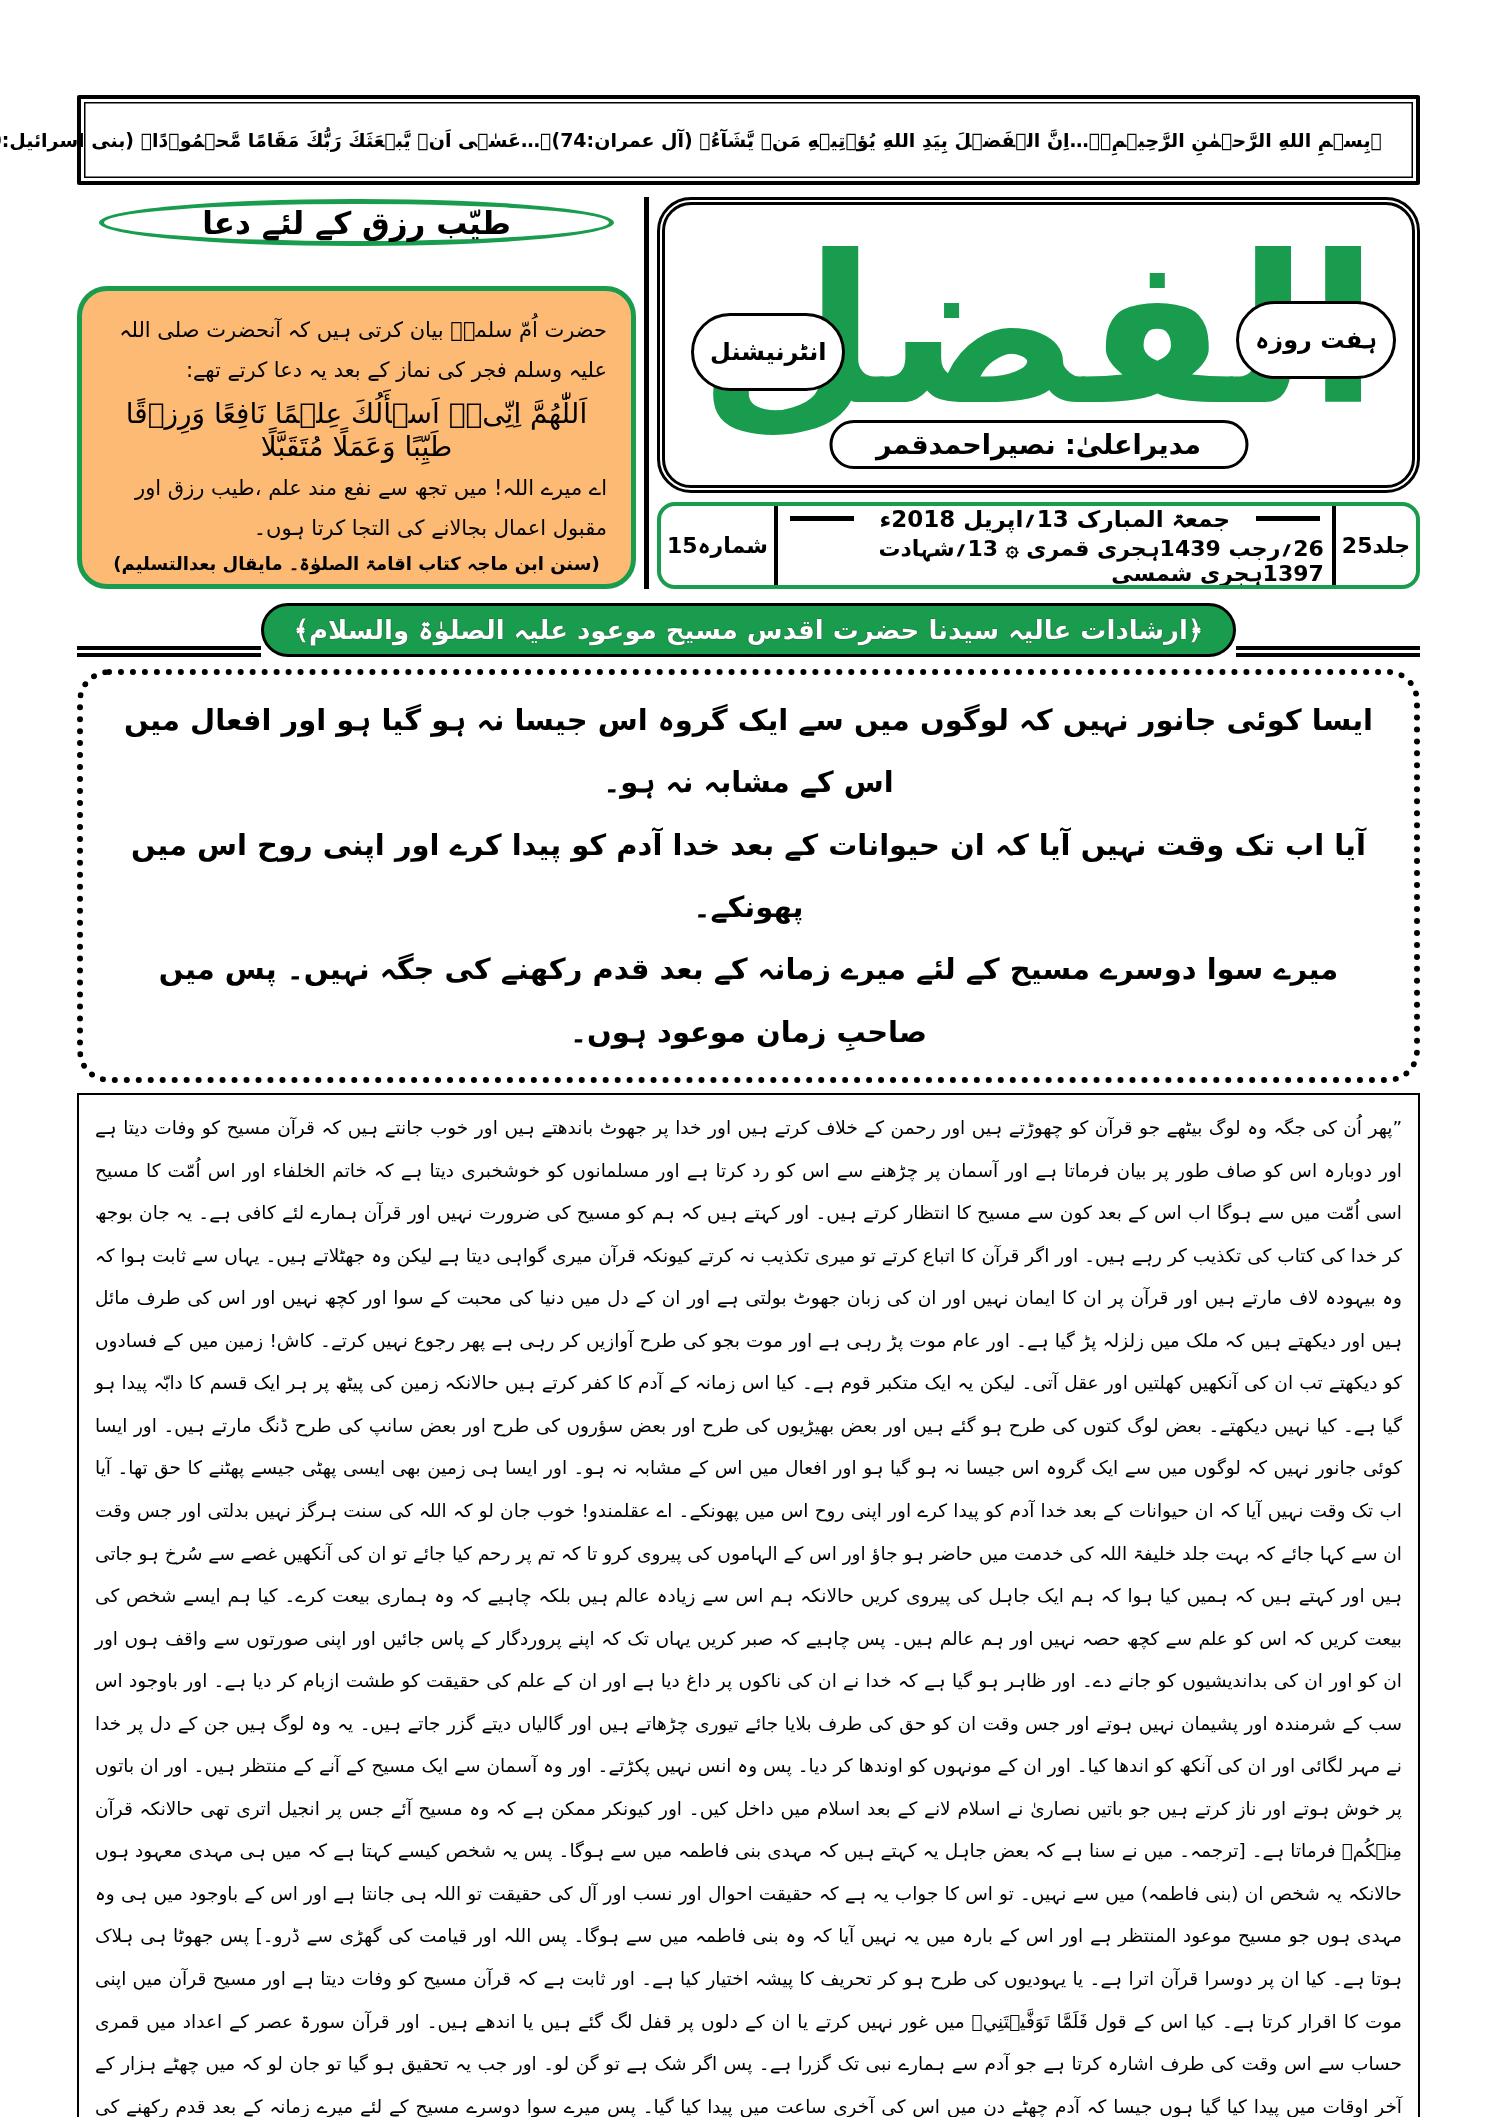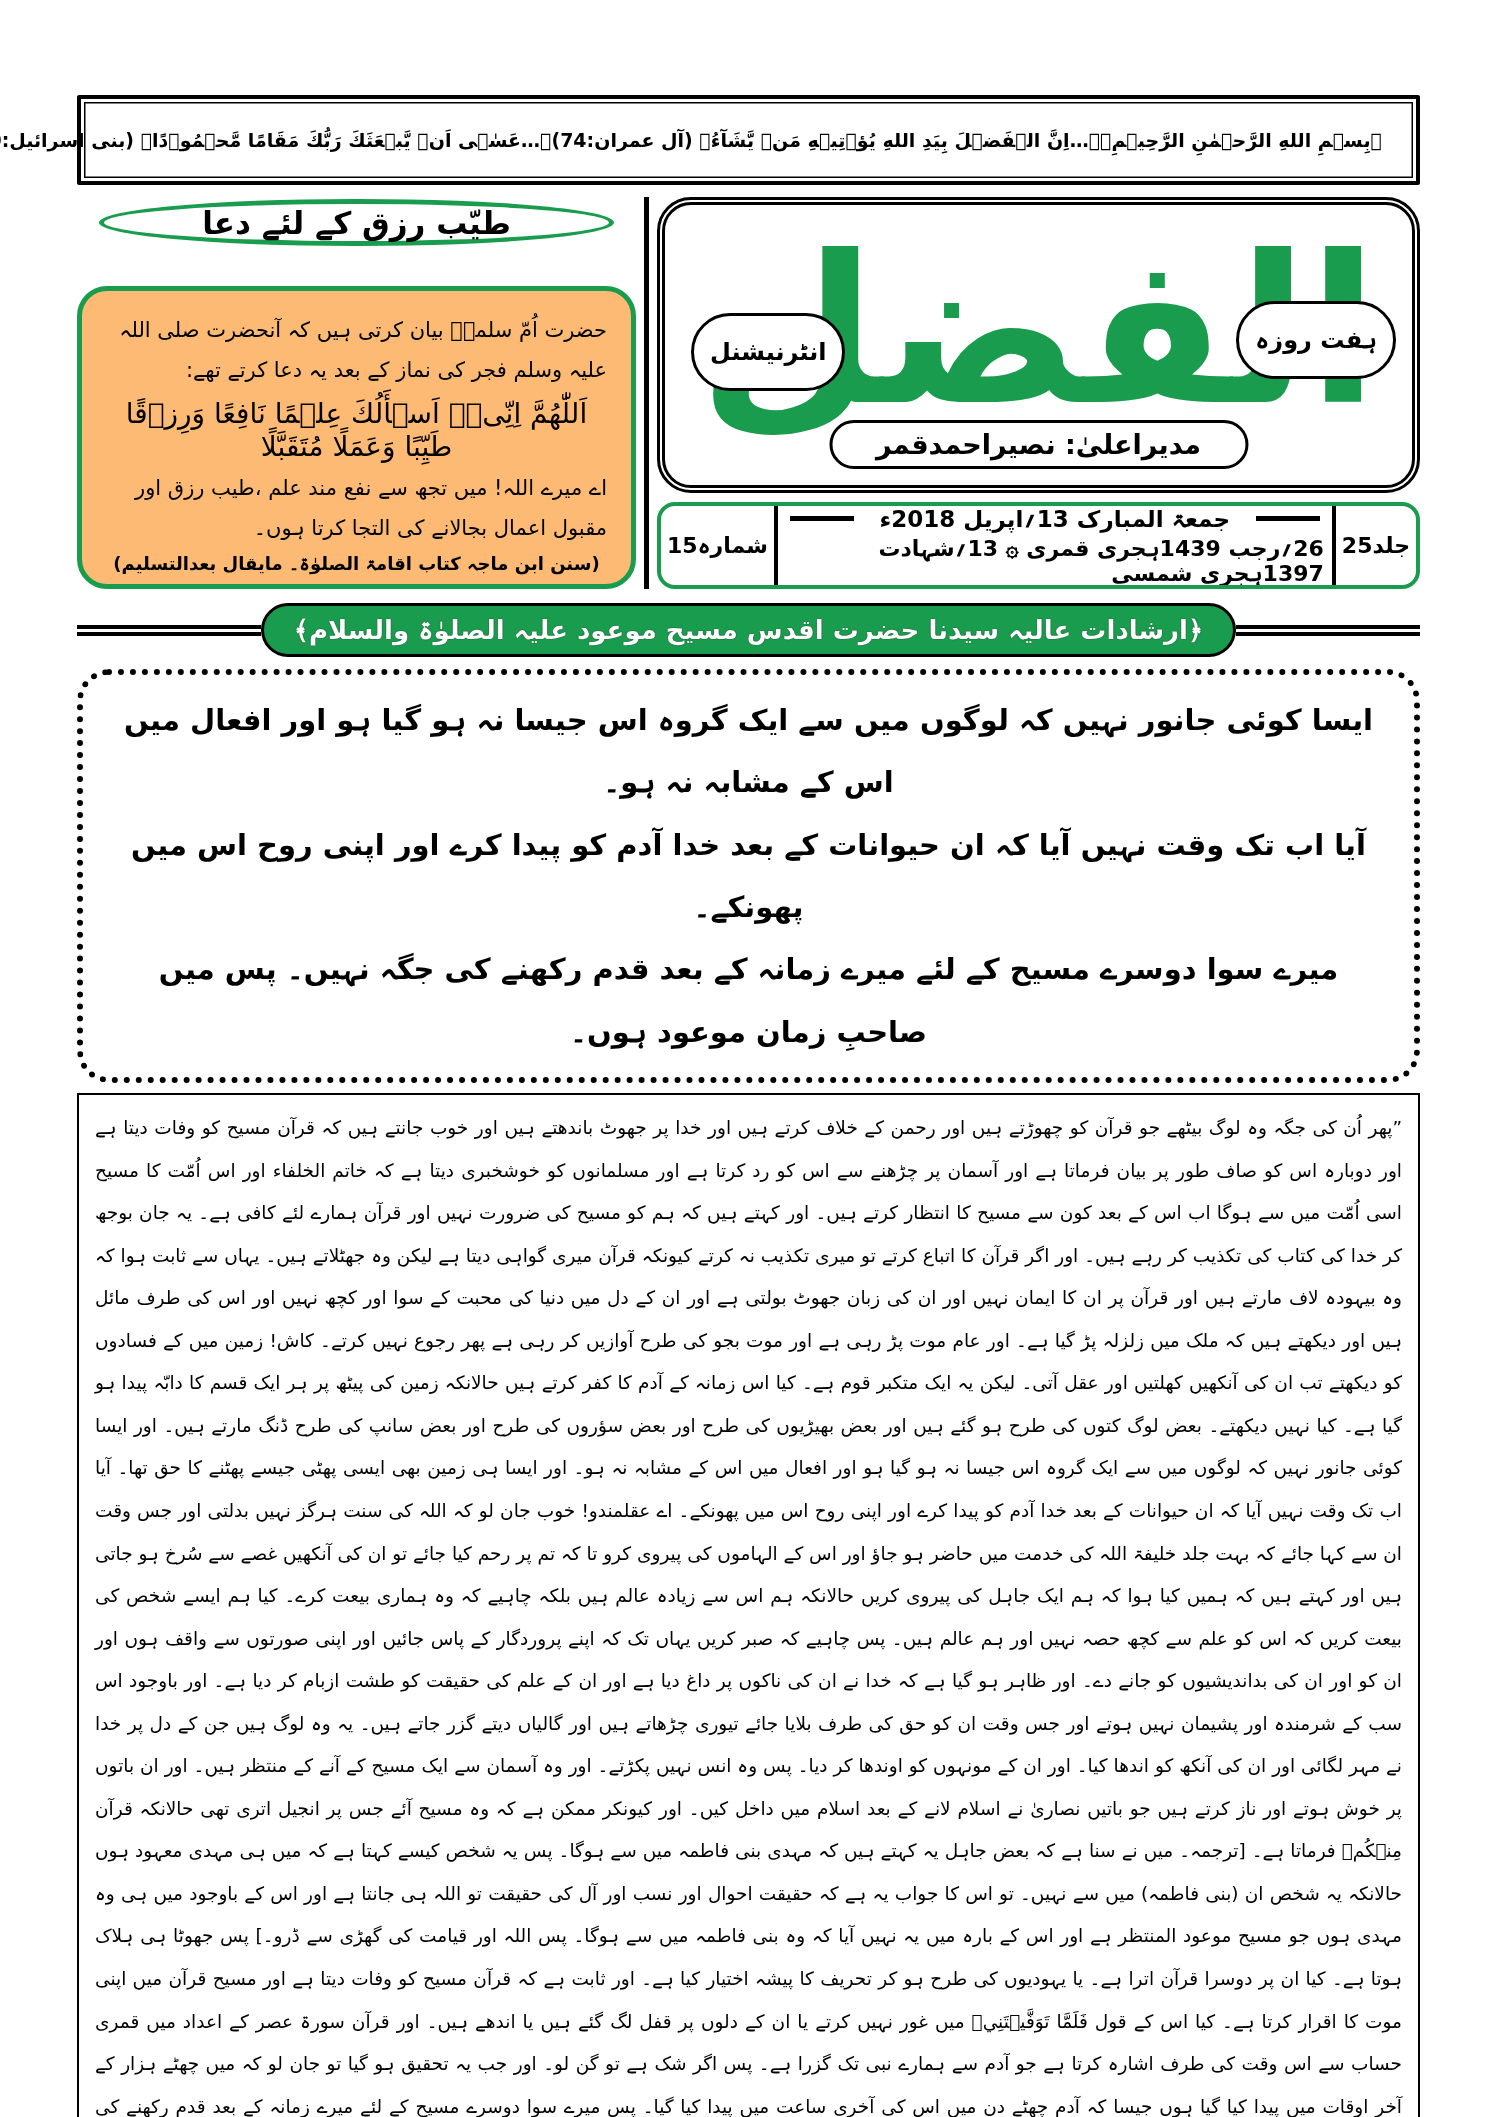--- a/index.html
+++ b/index.html
@@ -64,21 +64,21 @@
   .prayer-box {
     width:100%; flex:1; border:5px solid #199c4d; border-radius:30px;
     margin-top:-8px; padding:20px 24px 10px; background:#fdba74;
     display:flex; flex-direction:column; justify-content:space-between;
   }
   .prayer-intro { font-size:21px; line-height:1.9; text-align:right; }
   .prayer-arabic { font-size:28px; font-weight:normal; text-align:center; margin:6px 0; }
   .prayer-trans { font-size:21px; line-height:1.9; text-align:right; }
   .prayer-src { font-size:18px; font-weight:bold; text-align:center; margin-top:4px; }
   
-  .banner-row { display:flex; align-items:center; margin-top:14px; direction:rtl; }
+  .banner-row { display:flex; align-items:flex-end; margin-top:14px; direction:rtl; }
   .banner-line { flex:1; height:11px; border-top:4px solid #000; border-bottom:4px solid #000; }
   .banner-pill {
     background:#199c4d; border:3px solid #000; border-radius:999px;
     color:#fff; font-weight:bold; font-size:26px; padding:9px 30px; white-space:nowrap;
     text-shadow:0 0 1px #000;
   }
   
   .quote-box {
     margin-top:12px; border:6px dotted #000; border-radius:32px;
     padding:14px 30px; text-align:center;

